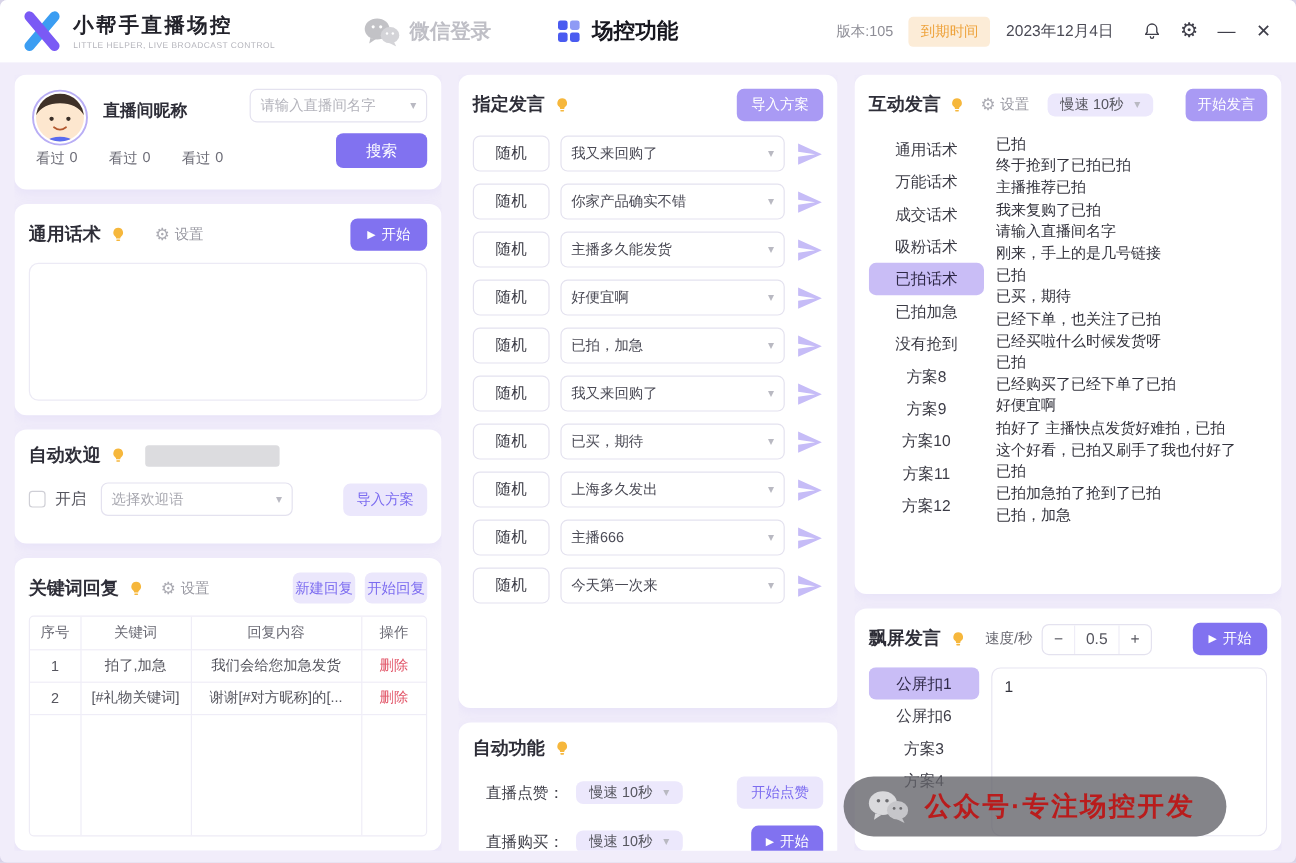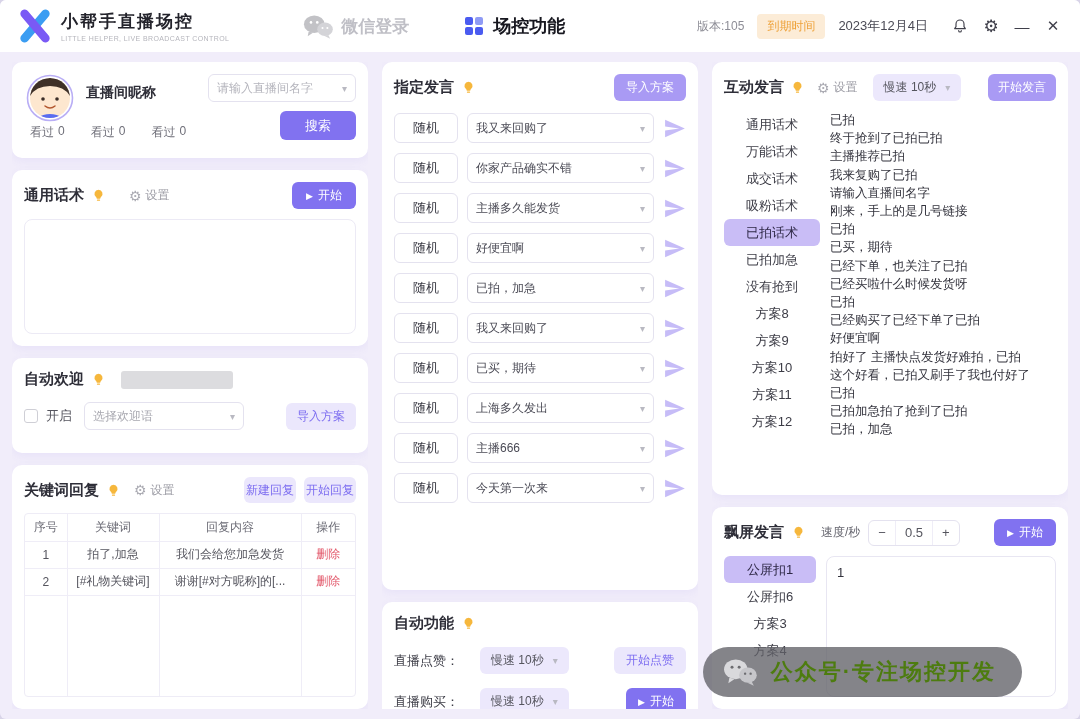--- a/index.html
+++ b/index.html
@@ -91,22 +91,22 @@
   .as-rows { margin-top:12px; display:flex; flex-direction:column; gap:10px; }
   .as-row { display:flex; align-items:center; gap:9px; }
   .random-btn { width:64px; height:30px; border:1px solid #e4e2ef; border-radius:6px; background:#fff; font-size:13px; color:#3c3c46; flex:none; }
   .as-input { flex:1; height:30px; }
   .send-icon { width:23px; height:23px; flex:none; cursor:pointer; }
   .send-icon path { fill:#c6bcf7; }
 
   
   .auto-card { flex:1; }
   .auto-row { display:flex; align-items:center; gap:10px; margin-top:14px; }
-  .auto-label { font-size:13px; color:#3c3c46; width:76px; flex:none; }
-  .speed-select { background:#ece8fc; border-radius:6px; height:27px; display:inline-flex; align-items:center; gap:9px; padding:0 11px; font-size:12px; color:#55555e; cursor:pointer; }
+  .auto-label { font-size:13px; color:#3c3c46; width:76px; flex:none;text-align:right; }
+  .speed-select { background:#ece8fc; border-radius:6px; height:19px; display:inline-flex; align-items:center; gap:9px; padding:0 11px; font-size:12px; color:#55555e; cursor:pointer; }
   .auto-btn { height:27px; padding:0 12px; margin-left:auto; }
 
   
   .interactive-card { height:433px; display:flex; flex-direction:column; flex:none; }
   .int-head { display:flex; align-items:center; gap:7px; }
   .int-start { height:27px; padding:0 10px; margin-left:auto; }
   .int-body { flex:1; margin-top:10px; display:flex; gap:10px; overflow:hidden; }
   .tab-col { width:96px; display:flex; flex-direction:column; flex:none; }
   .tab-item { height:27px; display:flex; align-items:center; justify-content:center; font-size:13px; color:#3c3c46; border-radius:6px; cursor:pointer; flex:none; }
   .tab-item.active { background:#c9bdf6; color:#2e2846; }
@@ -118,21 +118,21 @@
   .speed-label { font-size:12px; color:#66666f; white-space:nowrap; }
   .stepper { display:flex; align-items:stretch; border:1px solid #e4e2ef; border-radius:6px; overflow:hidden; height:26px; background:#fff; }
   .stepper .seg { padding:0 9px; font-size:13px; color:#55555e; display:flex; align-items:center; cursor:pointer; }
   .stepper .val { border-left:1px solid #efedf7; border-right:1px solid #efedf7; min-width:36px; justify-content:center; }
   .float-start { height:27px; padding:0 13px; margin-left:auto; }
   .float-body { flex:1; margin-top:10px; display:flex; gap:10px; overflow:hidden; }
   .float-tabs { width:92px; }
   .float-text { flex:1; border:1px solid #e8e6f2; border-radius:8px; padding:8px 10px; font-size:13px; color:#33333d; }
 
   
-  .watermark { position:absolute; right:58px; bottom:22px; background:rgba(98,98,104,.78); border-radius:40px; padding:10px 26px 10px 20px; display:flex; align-items:center; gap:14px; color:#4d7c0f; font-size:22px; font-weight:bold; z-index:60; letter-spacing:2px; }
+  .watermark { position:absolute; right:58px; bottom:22px; background:rgba(98,98,104,.78); border-radius:40px; padding:10px 26px 10px 20px; display:flex; align-items:center; gap:14px; color:#b91c1c; font-size:22px; font-weight:bold; z-index:60; letter-spacing:2px; }
 </style>
 </head>
 <body>
 
 <svg width="0" height="0" style="position:absolute">
   <defs>
     <g id="bulb-shape">
       <path d="M8 1a5 5 0 0 1 3.1 8.9c-.6.5-1 1.1-1 2.1H5.9c0-1-.4-1.6-1-2.1A5 5 0 0 1 8 1z" fill="#f6b73c"></path>
       <rect x="6" y="13" width="4" height="1.6" rx=".8" fill="#f6b73c"></rect>
     </g>

